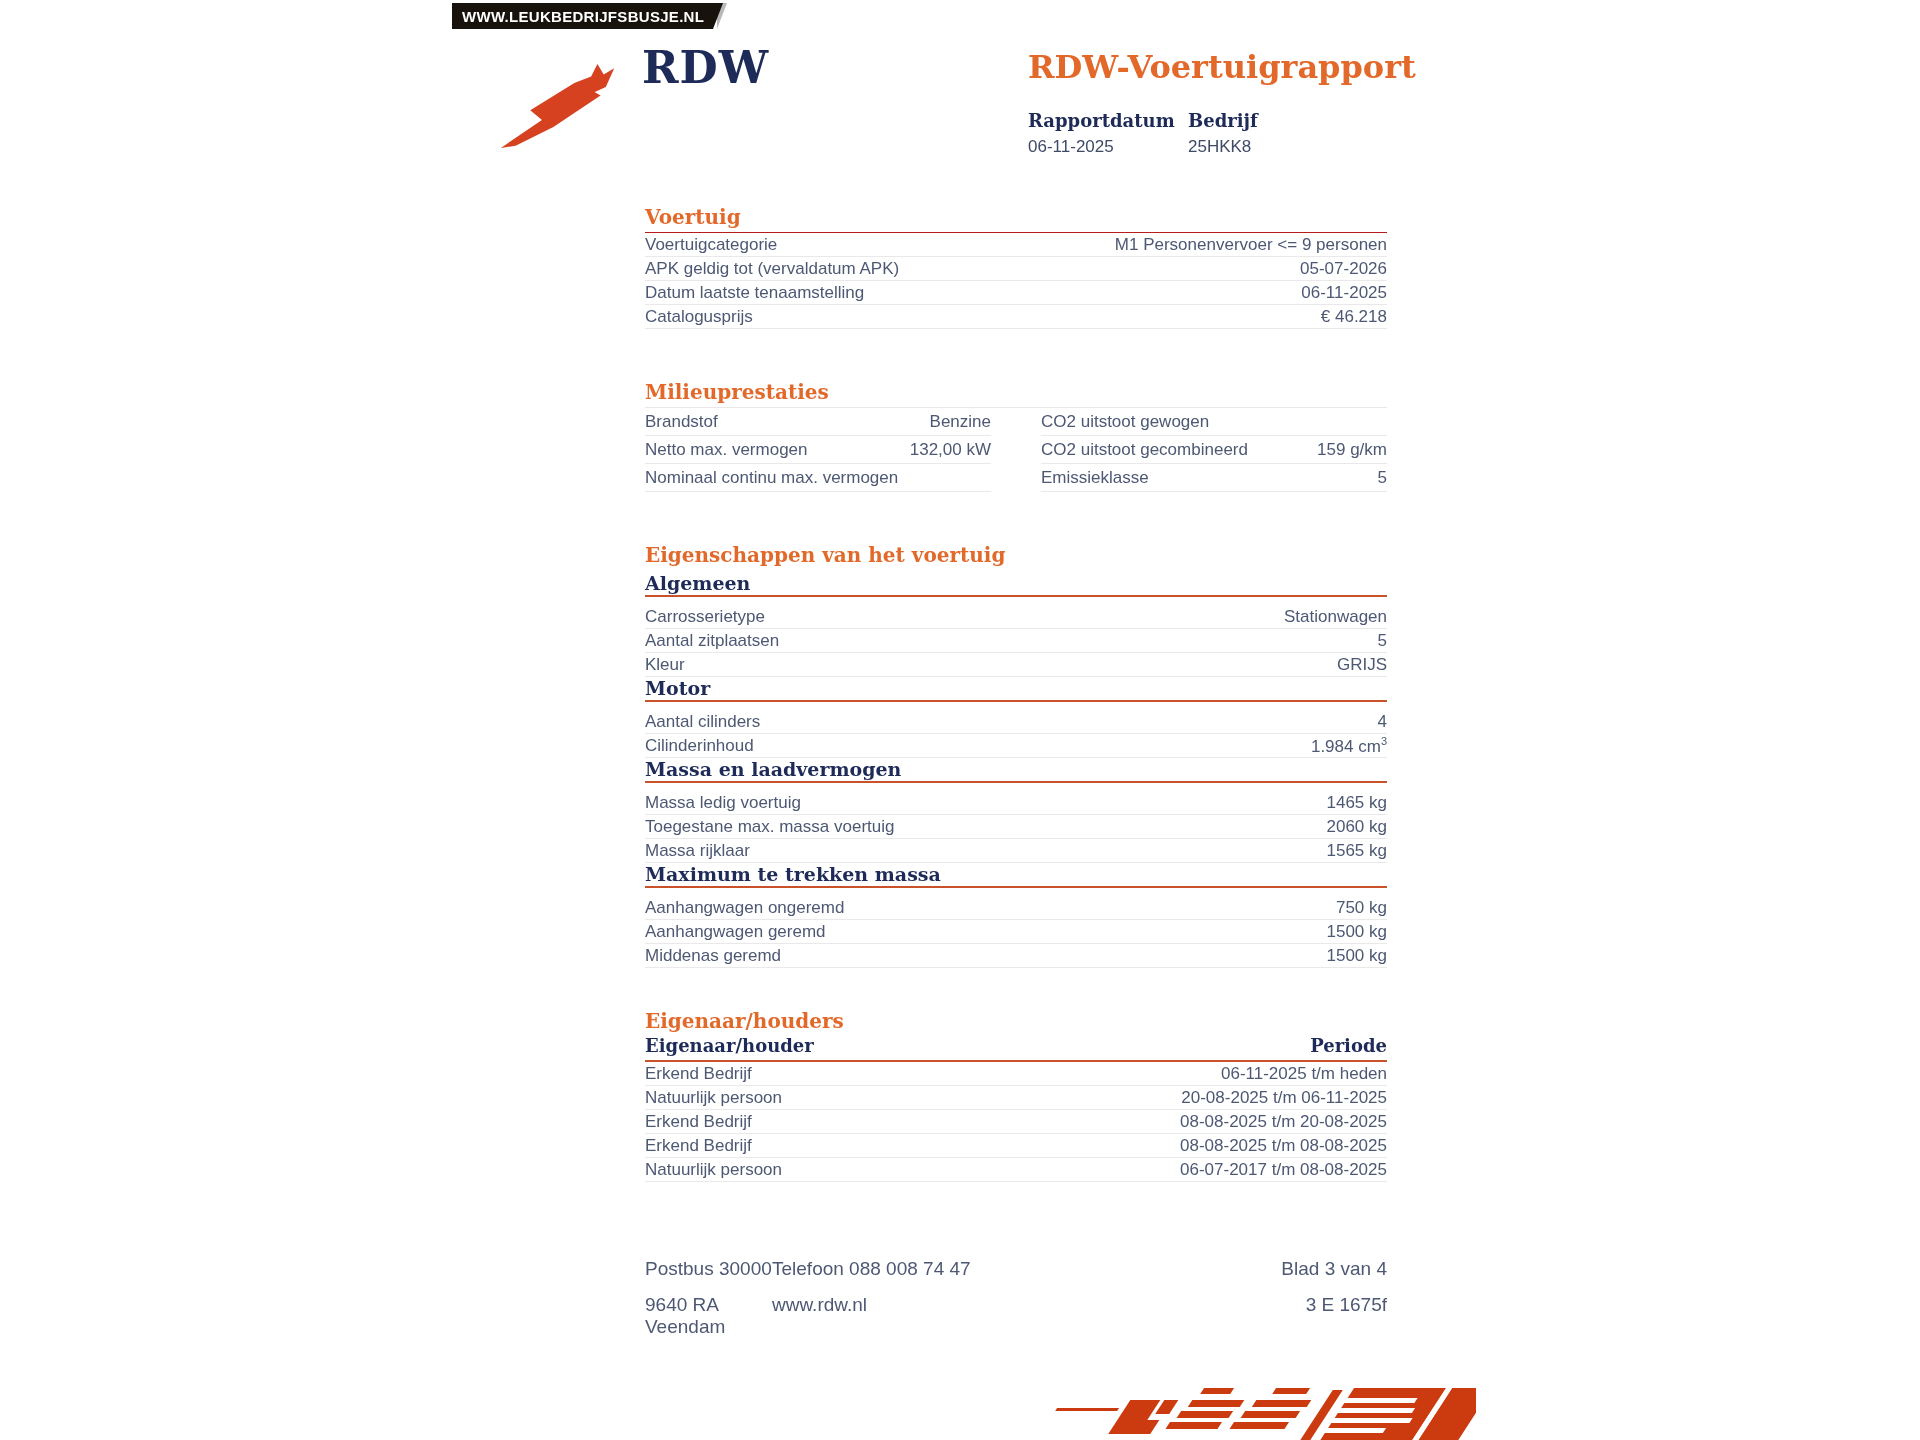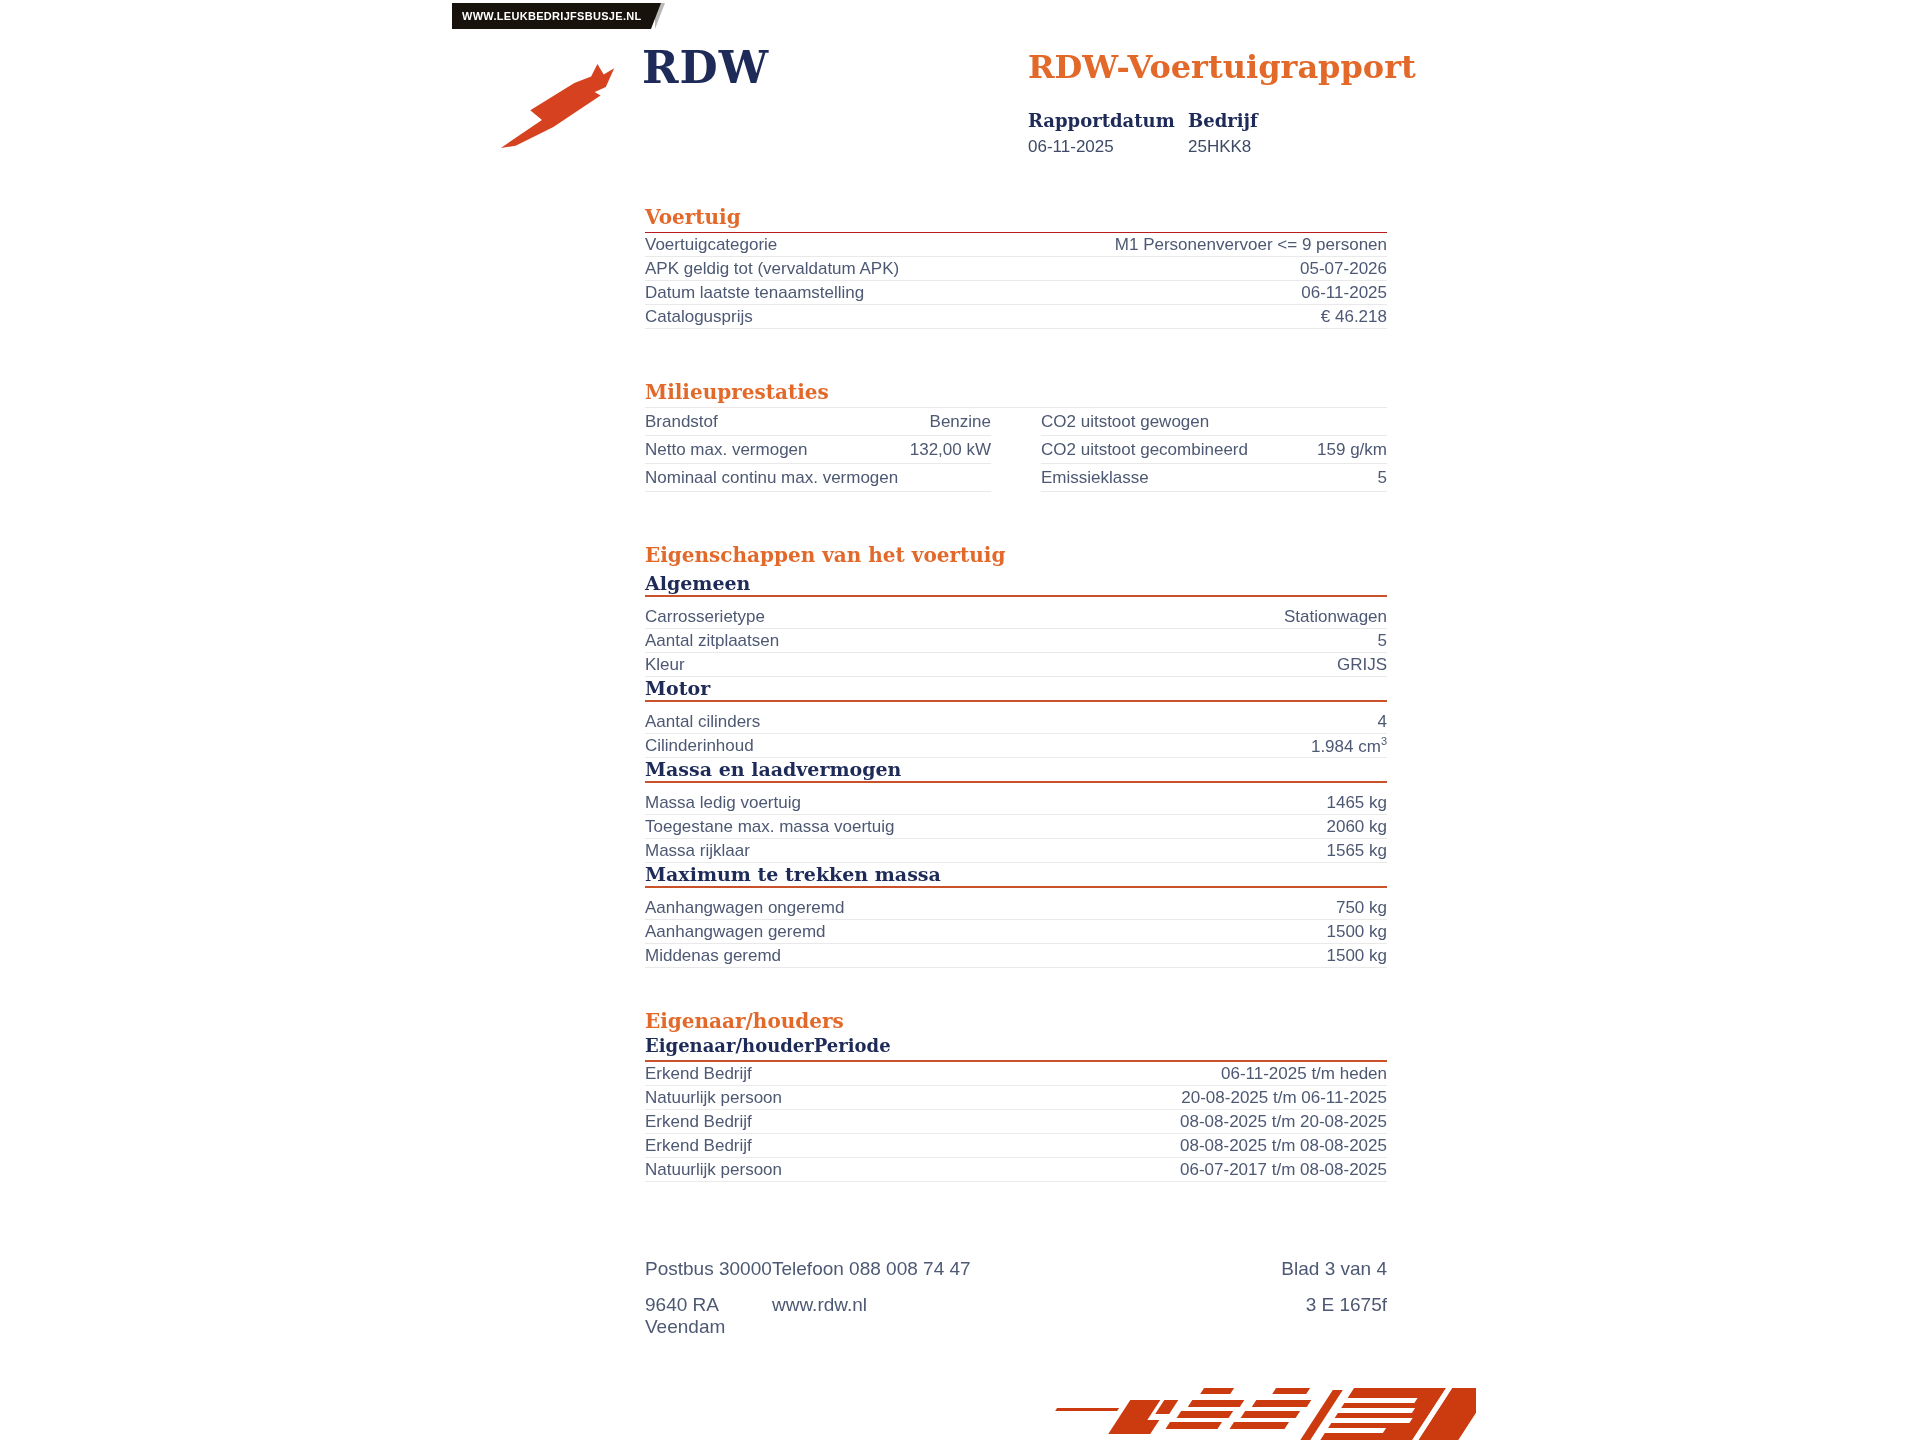--- a/index.html
+++ b/index.html
@@ -12,21 +12,21 @@
     font-family:"Liberation Sans", sans-serif;
     color:#4d5873;
   }
 
   
   .wm {
     position:absolute; left:452px; top:3px; height:26px;
     background:#17120b; color:#fff;
     display:flex; align-items:center;
     padding:0 9px 0 10px;
-    font-size:11px; font-weight:bold; letter-spacing:0.3px;
+    font-size:15px; font-weight:bold; letter-spacing:0.3px;
   }
   .wm::after {
     content:''; position:absolute; right:-10px; top:0;
     width:0; height:0;
     border-top:26px solid #17120b;
     border-right:10px solid transparent;
   }
   .wm::before {
     content:''; position:absolute; right:-14px; top:0;
     width:0; height:0;
@@ -92,26 +92,27 @@
   .milieu-grid .trow { height:28px; }
 
   .sec-eigenschappen { margin-top:52px; }
   .sec-eigenschappen h2.sec { margin-bottom:6px; }
   .sub-m1 { margin-top:0; }
   .sub-m2 { margin-top:28px; }
   .sub-m3 { margin-top:18px; }
 
   .sec-eigenaar { margin-top:42px; }
   .owner-head {
-    display:flex; align-items:flex-end;
+    display:flex; justify-content:space-between; align-items:flex-end;
     height:26px; margin-top:2px;
     font-family:"DejaVu Serif", serif; font-weight:bold;
     font-size:18px; color:#1e2b58;
     border-bottom:2px solid #c9522b;
     padding-bottom:4px;
+    gap:44px;
   }
 
   .footer { margin-top:76px; font-size:19px; color:#4d5873; }
   .footer .frow { display:flex; }
   .footer .frow + .frow { margin-top:14px; }
   .footer .fc1 { width:127px; }
   .footer .fc2 { flex:1; }
   .footer .fc3 { text-align:right; }
 
   

